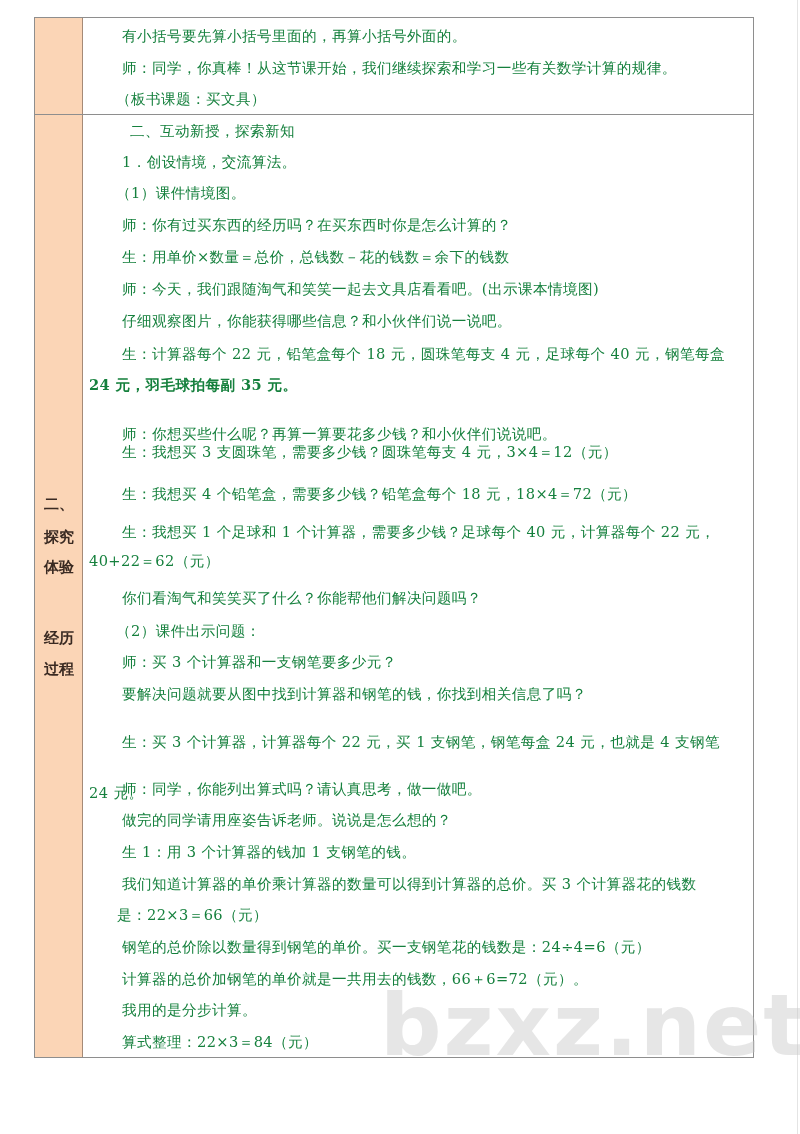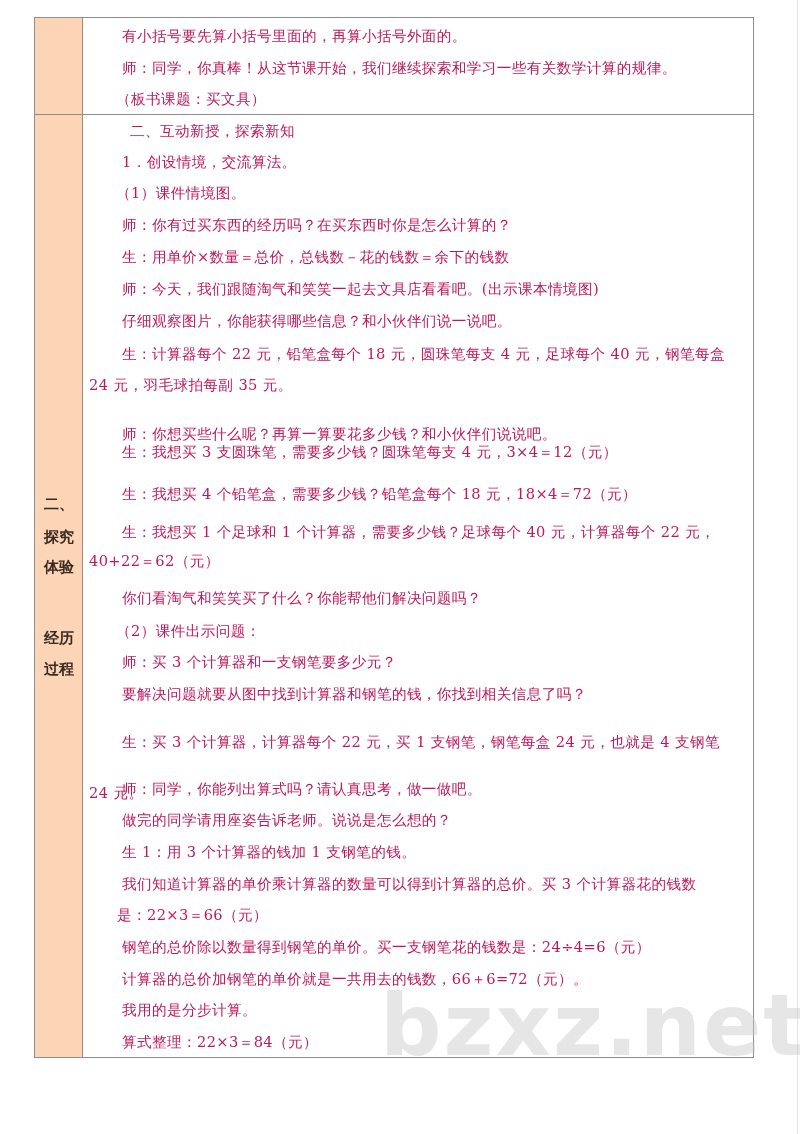--- a/index.html
+++ b/index.html
@@ -61,21 +61,21 @@
     font-size: 15px;
     color: #3a2a22;
     line-height: 18px;
   }
   .line {
     position: absolute;
     white-space: nowrap;
     font-size: 14.6px;
     line-height: 18px;
     letter-spacing: 0.4px;
-    color: #be185d;
+    color: #15803d;
   }
   .watermark {
     position: absolute;
     left: 380px;
     top: 980px;
     font-family: "DejaVu Sans", "Liberation Sans", sans-serif;
     font-weight: bold;
     font-size: 86px;
     letter-spacing: 2px;
     color: rgba(200, 200, 200, 0.45);
@@ -104,21 +104,21 @@
 <div class="line" style="left:116px; top:90px;">（板书课题：买文具）</div>
 
 <div class="line" style="left:130px; top:122px;">二、互动新授，探索新知</div>
 <div class="line" style="left:122px; top:153px;">1．创设情境，交流算法。</div>
 <div class="line" style="left:116px; top:184px;">（1）课件情境图。</div>
 <div class="line" style="left:122px; top:216px;">师：你有过买东西的经历吗？在买东西时你是怎么计算的？</div>
 <div class="line" style="left:122px; top:248px;">生：用单价×数量＝总价，总钱数－花的钱数＝余下的钱数</div>
 <div class="line" style="left:122px; top:280px;">师：今天，我们跟随淘气和笑笑一起去文具店看看吧。(出示课本情境图)</div>
 <div class="line" style="left:122px; top:312px;">仔细观察图片，你能获得哪些信息？和小伙伴们说一说吧。</div>
 <div class="line" style="left:122px; top:345px;">生：计算器每个 22 元，铅笔盒每个 18 元，圆珠笔每支 4 元，足球每个 40 元，钢笔每盒</div>
-<div class="line" style="left:89px;  top:376px;">24 元，羽毛球拍每副 35 元。</div>
+<div class="line" style="left:89px;  top:376px;font-weight:bold;">24 元，羽毛球拍每副 35 元。</div>
 <div class="line" style="left:122px; top:425px;">师：你想买些什么呢？再算一算要花多少钱？和小伙伴们说说吧。</div>
 <div class="line" style="left:122px; top:443px;">生：我想买 3 支圆珠笔，需要多少钱？圆珠笔每支 4 元，3×4＝12（元）</div>
 <div class="line" style="left:122px; top:485px;">生：我想买 4 个铅笔盒，需要多少钱？铅笔盒每个 18 元，18×4＝72（元）</div>
 <div class="line" style="left:122px; top:523px;">生：我想买 1 个足球和 1 个计算器，需要多少钱？足球每个 40 元，计算器每个 22 元，</div>
 <div class="line" style="left:89px;  top:552px;">40+22＝62（元）</div>
 <div class="line" style="left:122px; top:589px;">你们看淘气和笑笑买了什么？你能帮他们解决问题吗？</div>
 <div class="line" style="left:116px; top:622px;">（2）课件出示问题：</div>
 <div class="line" style="left:122px; top:653px;">师：买 3 个计算器和一支钢笔要多少元？</div>
 <div class="line" style="left:122px; top:685px;">要解决问题就要从图中找到计算器和钢笔的钱，你找到相关信息了吗？</div>
 <div class="line" style="left:122px; top:716px;margin-top:17px;">生：买 3 个计算器，计算器每个 22 元，买 1 支钢笔，钢笔每盒 24 元，也就是 4 支钢笔</div>

